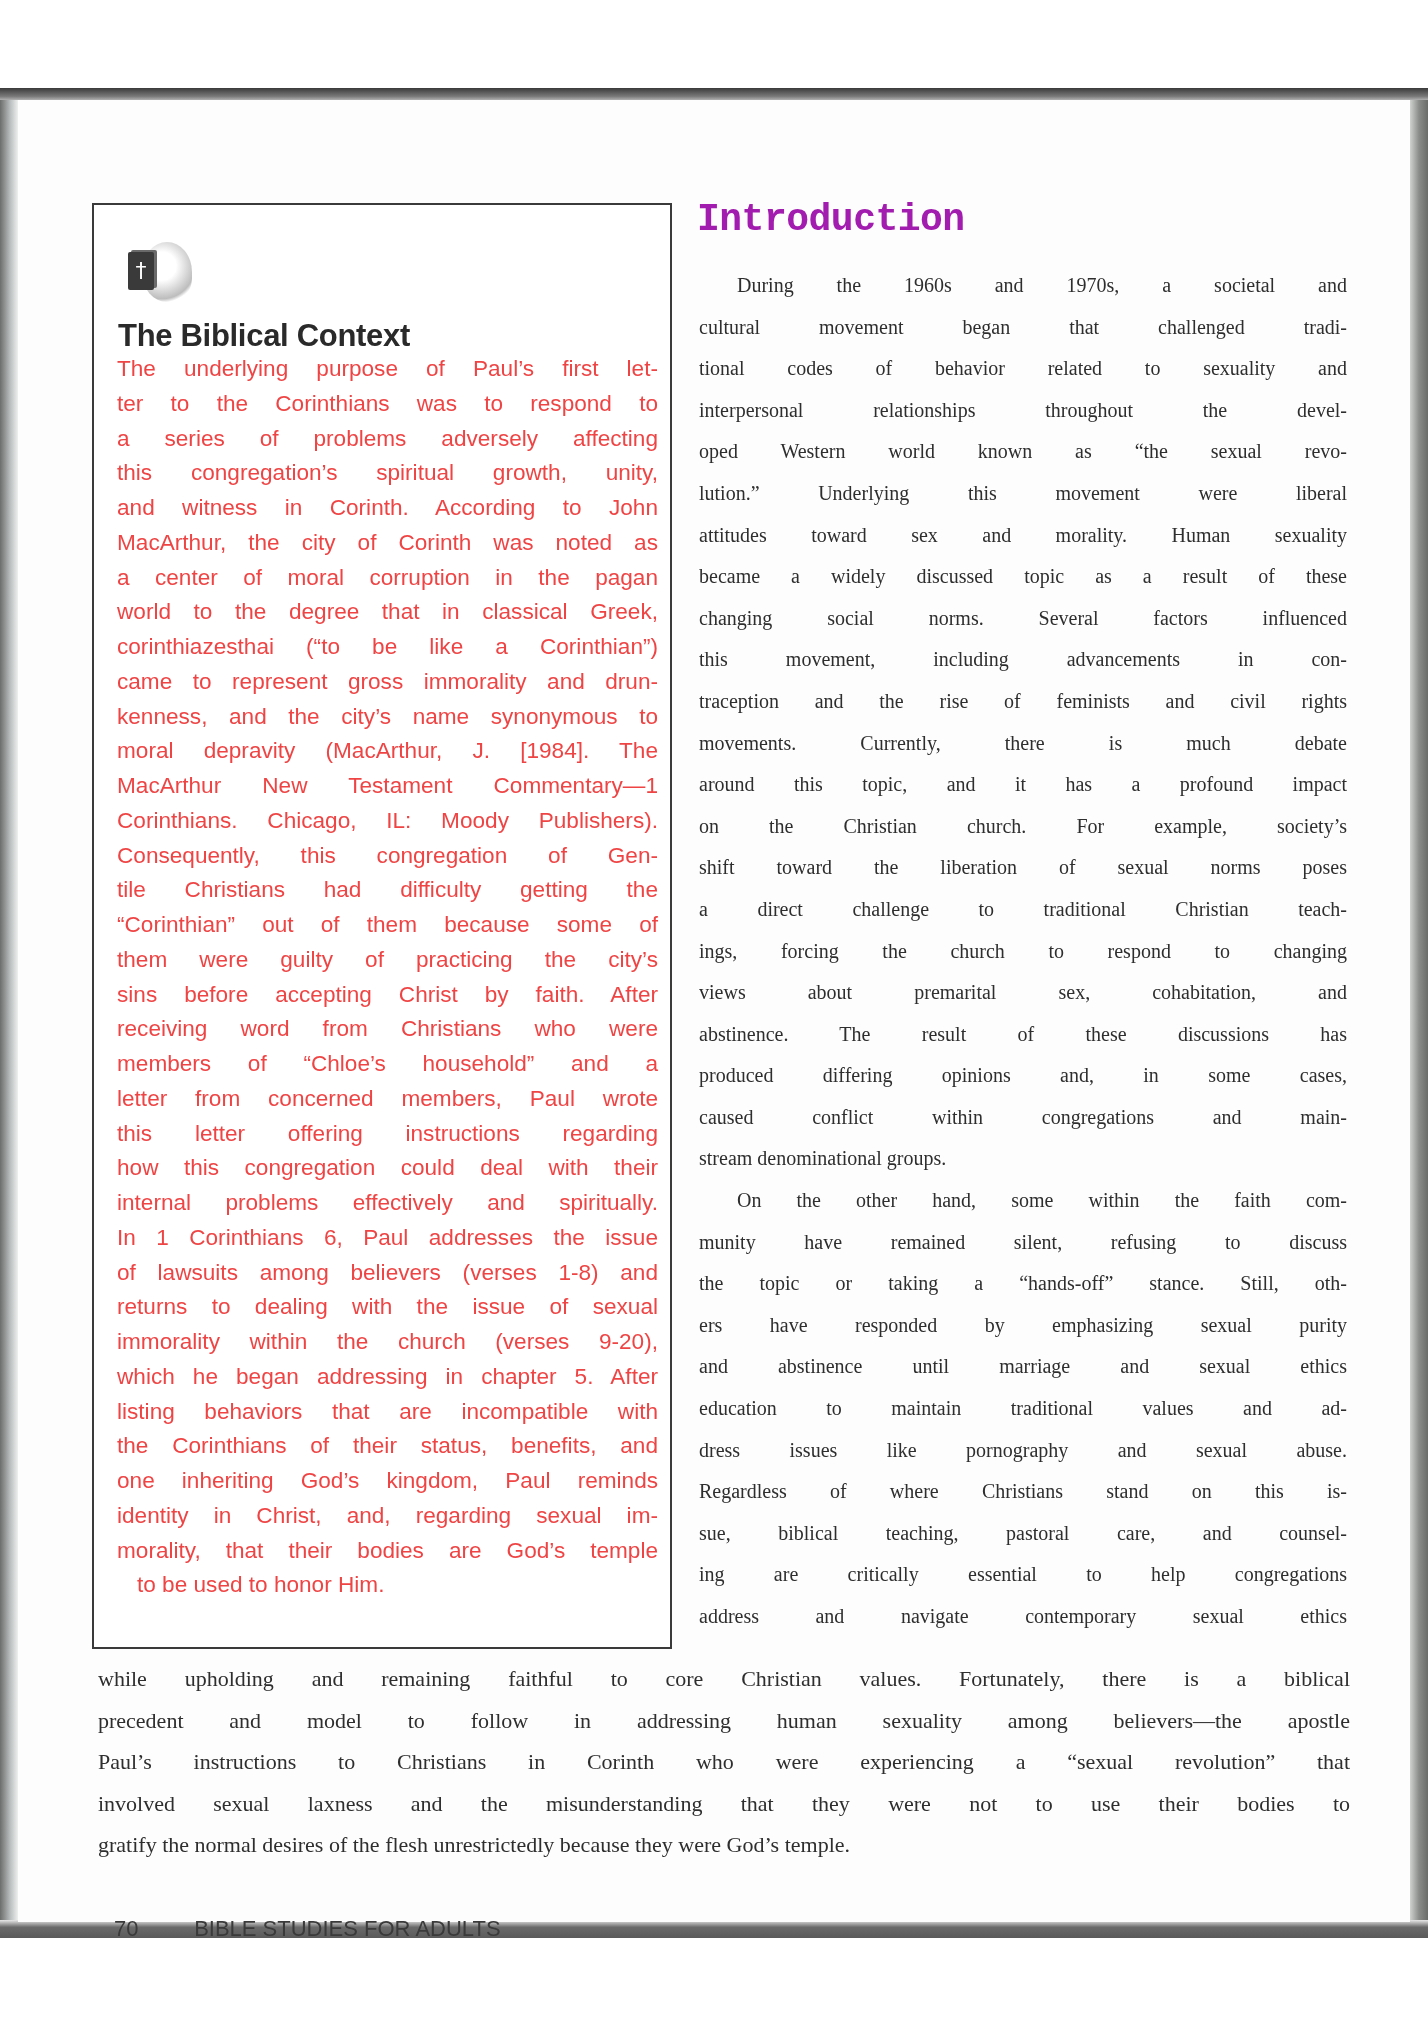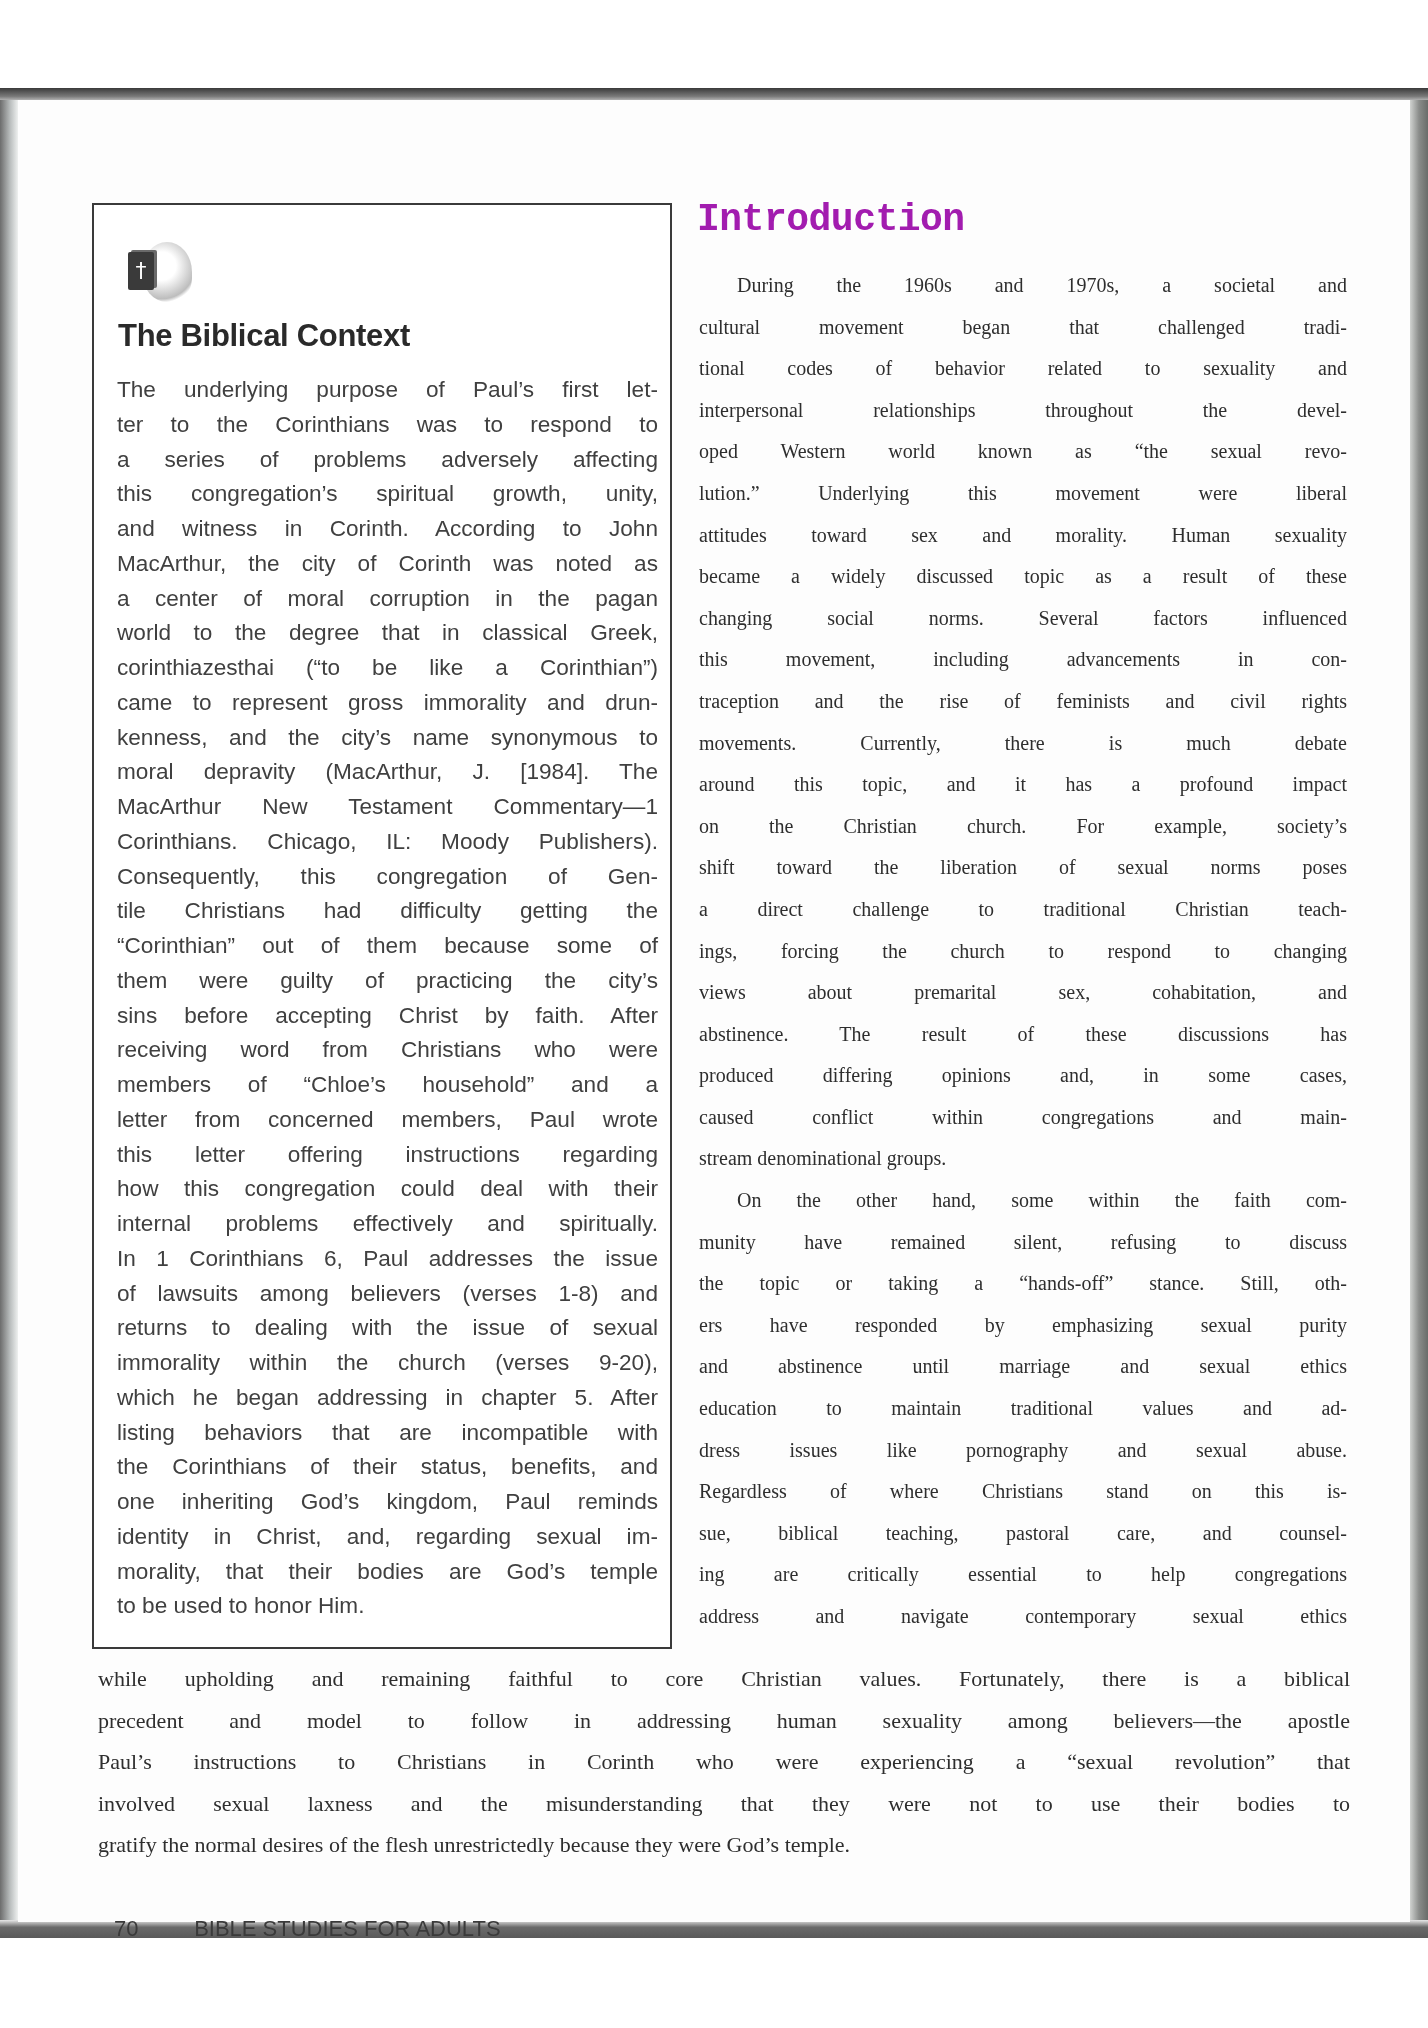--- a/index.html
+++ b/index.html
@@ -45,26 +45,26 @@
     box-shadow: 3px -2px 0 #6a6a6a;
     color: #fff; font-family: "DejaVu Sans", sans-serif; font-size: 22px;
     line-height: 38px; text-align: center;
   }
   .box-title {
     position: absolute; left: 118px; top: 318px;
     font-family: "Liberation Sans", sans-serif; font-weight: bold;
     font-size: 31px; color: #2a2a2a; letter-spacing: -0.3px; text-align: center;
   }
   .box-body {
-    position: absolute; left: 117px; top: 373px; width: 541px;
+    position: absolute; left: 117px; top: 352px; width: 541px;
     font-family: "Liberation Sans", sans-serif; font-size: 22.6px;
-    line-height: 34.75px; color: #404040; text-align: justify;
+    line-height: 34.75px; color: #ef4444; text-align: justify;
   }
   .box-body .ln { display: block; text-align-last: justify; white-space: nowrap; }
-  .box-body .ln.last { text-align-last: left; }
+  .box-body .ln.last { text-align-last: left; margin-left: 20px; }
   .intro-heading {
     position: absolute; left: 697px; top: 198px;
     font-family: Liberation Mono, monospace; font-weight: bold;
     font-size: 38px; color: #a21caf; letter-spacing: -0.5px;
   }
   .intro-col {
     position: absolute; left: 699px; top: 265px; width: 648px;
     font-family: "Liberation Serif", serif; font-size: 20px;
     line-height: 41.6px; color: #2e2e2e;
   }

